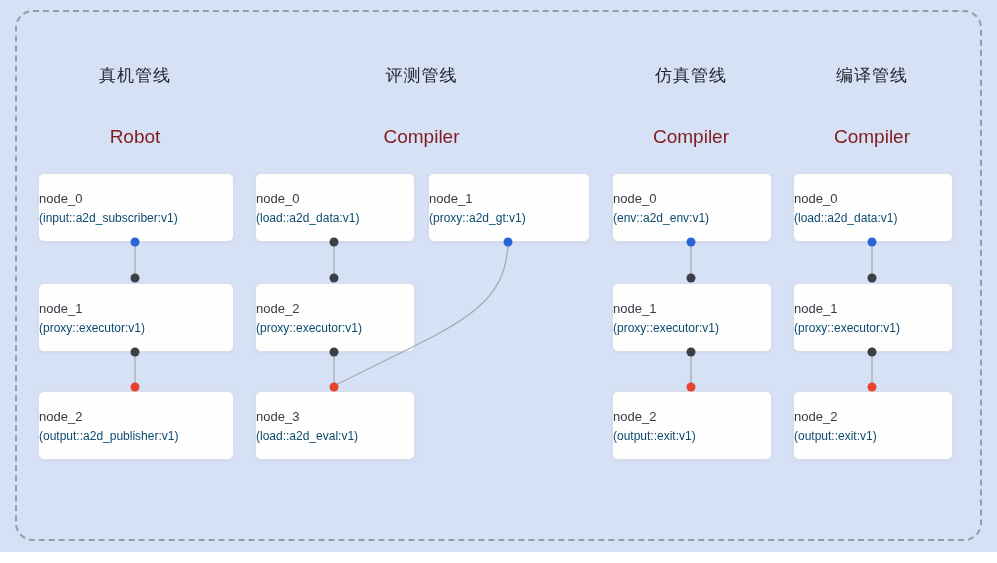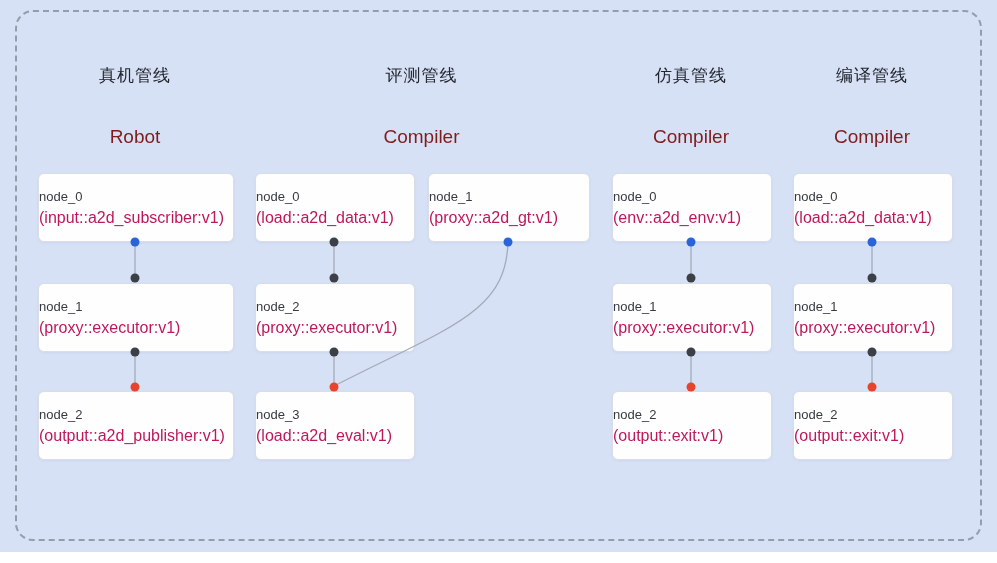--- a/index.html
+++ b/index.html
@@ -21,21 +21,21 @@
     position:absolute; top:122px; height:30px; line-height:30px;
     text-align:center; font-size:19px; font-weight:500; color:#7f1d1d;
   }
   .node {
     position:absolute; background:#fefefe;
     border:1px solid #d9dee6; border-radius:6px;
     display:flex; flex-direction:column; justify-content:center; gap:5px;
     box-shadow:0 1px 3px rgba(60,80,120,0.07);
   }
   .node-name { font-size:13px; color:#363a42; }
-  .node-type { font-size:16px; color:#be185d; }
+  .node-type { font-size:12px; color:#0c4a6e; }
   svg.edges { position:absolute; left:0; top:0; pointer-events:none; }
   .edge { fill:none; stroke-width:1.3; }
 </style>
 </head>
 <body>
 
 <div class="canvas">
   <div class="frame"></div>
   <div class="bottom-strip"></div>
 

